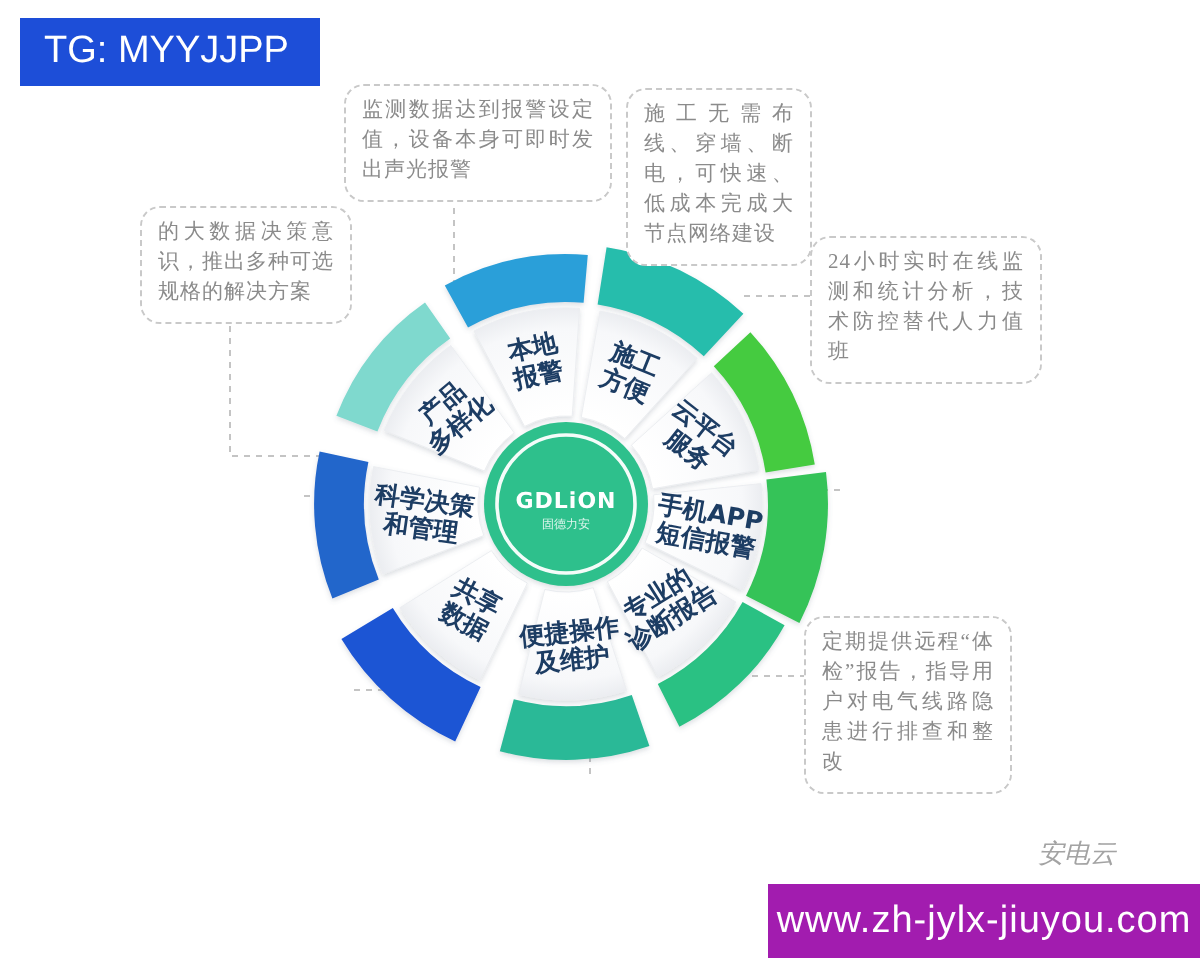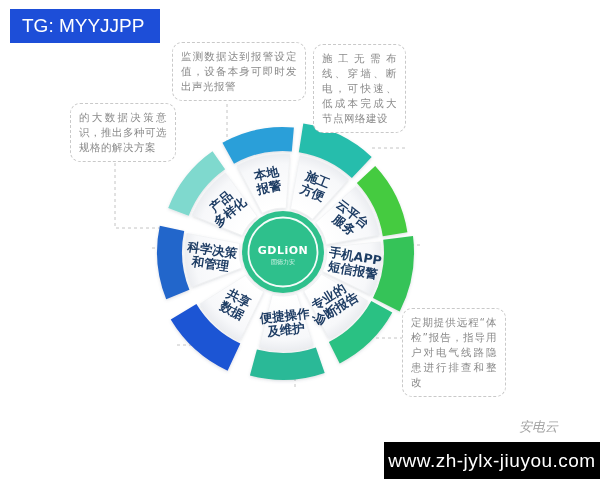--- a/index.html
+++ b/index.html
@@ -6,33 +6,33 @@
   .stage{position:relative;width:600px;height:480px;background:#ffffff;overflow:hidden;
          font-family:"DejaVu Sans","Liberation Sans",sans-serif;}
   .tag{position:absolute;left:10px;top:9px;background:#1d4ed8;color:#ffffff;
        font-size:19px;line-height:1;padding:7px 16px 8px 12px;
        font-family:"Liberation Sans",sans-serif;}
   #wheel{position:absolute;left:0;top:0;}
   #wheel text{font-family:"DejaVu Sans",sans-serif;}
   .callout{position:absolute;box-sizing:border-box;background:#ffffff;
            border:1.5px dashed #c9c9c9;border-radius:10px;
            padding:6px 8px;font-size:10.5px;line-height:1.42;color:#8b8b8b;
-           text-align:justify;letter-spacing:0.5px;}
+           text-align:justify;letter-spacing:0.5px;font-family:Liberation Serif, serif;}
   .c1{left:172px;top:42px;width:134px;}
   .c2{left:313px;top:44px;width:93px;}
   .c3{left:70px;top:103px;width:106px;}
   .c4{left:405px;top:118px;width:116px;}
   .c5{left:40px;top:222px;width:118px;}
   .c6{left:423px;top:215px;width:97px;}
   .c7{left:82px;top:328px;width:100px;}
   .c8{left:402px;top:308px;width:104px;}
   .c9{left:233px;top:387px;width:128px;}
   .watermark{position:absolute;left:519px;top:418px;font-size:13px;color:#a3a3a3;font-style:italic;}
   .footer{position:absolute;left:384px;top:442px;width:216px;height:37px;
-          background:#000000;color:#ffffff;font-size:19px;
+          background:#a21caf;color:#ffffff;font-size:19px;
           display:flex;align-items:center;justify-content:center;
           font-family:"Liberation Sans",sans-serif;letter-spacing:0.5px;}
 </style>
 </head>
 <body>
 
 <div class="stage">
 
   <div class="tag">TG: MYYJJPP</div>
 
@@ -93,18 +93,19 @@
         <circle cx="283" cy="252" r="41" fill="#2EC08C" filter="url(#soft)"></circle>
         <circle cx="283" cy="252" r="34.5" fill="none" stroke="#ffffff" stroke-width="1.8" opacity="0.95"></circle>
         <text x="283" y="254" text-anchor="middle" font-size="11" font-weight="bold" fill="#ffffff" letter-spacing="0.5">GDLiON</text>
         <text x="283" y="264" text-anchor="middle" font-size="6" fill="#ffffff" opacity="0.85">固德力安</text>
       </g>
     </svg>
 
   <div class="callout c1">监测数据达到报警设定值，设备本身可即时发出声光报警</div>
   <div class="callout c2">施工无需布线、穿墙、断电，可快速、低成本完成大节点网络建设</div>
   <div class="callout c3">的大数据决策意识，推出多种可选规格的解决方案</div>
+  <div class="callout c4">24小时实时在线监测和统计分析，技术防控替代人力值班</div>
   <div class="callout c8">定期提供远程“体检”报告，指导用户对电气线路隐患进行排查和整改</div>
 
   <div class="watermark">安电云</div>
   <div class="footer">www.zh-jylx-jiuyou.com</div>
 
 </div>
 
 </body></html>

